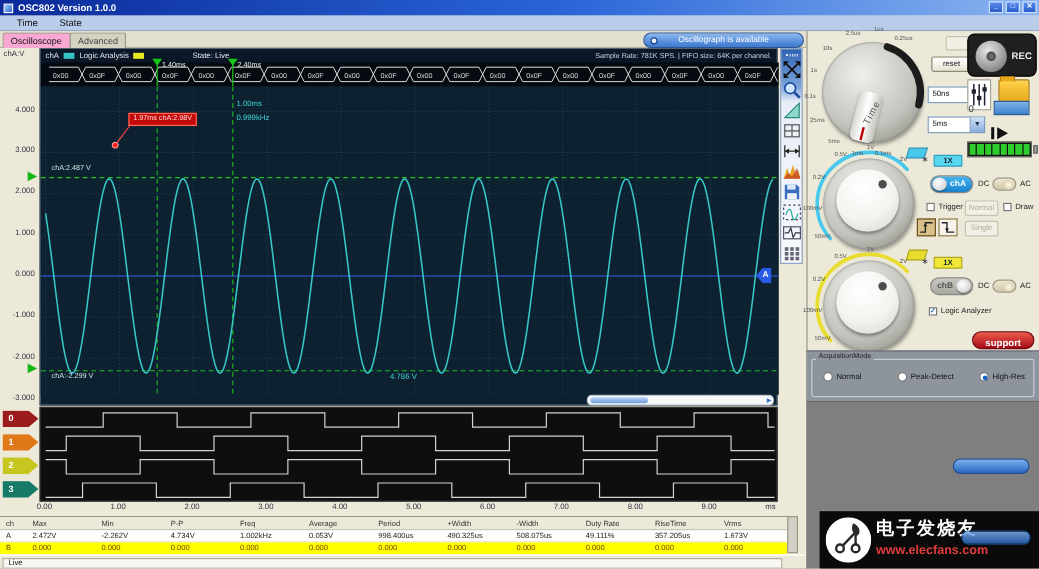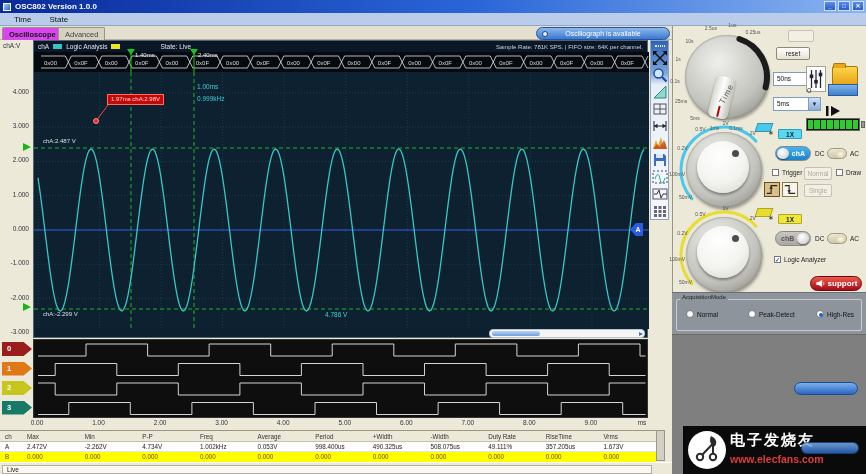--- a/index.html
+++ b/index.html
@@ -13,21 +13,21 @@
   .app-icon{width:8px;height:8px;background:linear-gradient(135deg,#9cf,#36c);border:1px solid #fff;margin-right:4px;}
   .winbtns{position:absolute;right:2px;top:1px;display:flex;gap:2px;}
   .winbtn{width:12px;height:10px;background:linear-gradient(#5a8cf0,#2a5cc8);border:1px solid #cfe0ff;
     color:#fff;font-size:6px;line-height:9px;text-align:center;font-weight:bold;}
   .menubar{position:absolute;left:0;top:13px;width:866px;height:13px;background:#b9cdea;
     display:flex;align-items:center;gap:18px;padding-left:14px;font-size:8px;color:#111;border-bottom:1px solid #93a8c8;}
   .menu-item{cursor:default;}
   .tabrow{position:absolute;left:0;top:26px;width:672px;height:14px;background:#e4e0d0;border-bottom:1px solid #b8b4a4;}
   .tab{position:absolute;top:1px;height:13px;padding:2px 6px 0;font-size:7.5px;border:1px solid #9a9684;border-bottom:none;
     border-radius:2px 2px 0 0;background:#d6d2c2;color:#444;}
-  .tab.active{background:#d946ef;color:#111;font-weight:bold;text-align:center;}
+  .tab.active{background:#f9a8d4;color:#111;font-weight:normal;text-align:center;}
   .notif{position:absolute;left:536px;top:27px;width:134px;height:13px;border-radius:7px;
     background:linear-gradient(#8cb8ee,#3a78d0);border:1px solid #26549c;color:#fff;font-size:7px;
     display:flex;align-items:center;justify-content:center;gap:4px;z-index:40;}
   .notif-dot{width:6px;height:6px;border-radius:50%;background:#e8f2ff;border:1px solid #1c4488;position:absolute;left:5px;}
   
   .ytick{position:absolute;text-align:right;font-size:6.5px;color:#334;}
   .yaxis-title{position:absolute;left:3px;top:42px;font-size:6.5px;color:#334;}
   .xtick{position:absolute;text-align:center;font-size:6.5px;color:#334;}
   .vcur-handle{position:absolute;left:23px;width:0;height:0;border-left:8px solid #16b616;
     border-top:4px solid transparent;border-bottom:4px solid transparent;}
@@ -128,21 +128,21 @@
   .minitoggle .tknob{position:absolute;top:1px;right:1px;width:9px;height:8px;border-radius:50%;
     background:radial-gradient(#fffbe8,#cfc09a);}
   .cbx{position:absolute;width:7px;height:7px;background:#fff;border:1px solid #777;font-size:6px;line-height:6px;
     text-align:center;color:#1566c8;font-weight:bold;}
   .clab{position:absolute;font-size:6.5px;color:#222;}
   .edge-btn{position:absolute;width:16px;height:15px;border:1px solid #8a7a4a;background:#f6f4ec;}
   .edge-btn.sel{background:#d9c08a;border:1px solid #6a5220;}
   .edge-btn svg{width:14px;height:13px;display:block;margin:auto;}
   .support{position:absolute;left:810px;top:276px;width:52px;height:15px;border-radius:8px;
     background:linear-gradient(#ee5a4a,#a40c18);border:1px solid #70060e;color:#fff;font-size:8px;font-weight:bold;
-    display:flex;align-items:center;justify-content:center;gap:3px;}
+    display:flex;align-items:center;justify-content:center;gap:3px;flex-direction:column;}
   .acq{position:absolute;left:672px;top:292px;width:194px;height:42px;background:#8e949c;border-top:1px solid #6a7078;}
   .acq-box{position:absolute;left:4px;top:6px;width:186px;height:32px;border:1px solid #c8ccd2;border-radius:2px;}
   .acq-title{position:absolute;left:8px;top:1px;background:#8e949c;padding:0 2px;font-size:6px;color:#1a1a1a;}
   .radio{position:absolute;width:8px;height:8px;border-radius:50%;background:#fff;border:1px solid #777;}
   .radio.sel:after{content:"";position:absolute;left:1.5px;top:1.5px;width:4px;height:4px;border-radius:50%;background:#1566c8;}
   .rlab{position:absolute;font-size:6.5px;color:#111;}
   .gray-area{position:absolute;left:672px;top:334px;width:194px;height:140px;background:#7f7f7f;border-top:1px solid #696969;}
   .toast-pill{position:absolute;height:13px;border-radius:7px;background:linear-gradient(#7cb0ec,#2a66c0);
     border:1px solid #1c4c94;}
   
@@ -507,20 +507,24 @@
 
   <div class="combo" style="left:773px;top:72px;width:48px">
     <span>50ns</span>
     <span class="dd">▼</span>
   </div>
   <div class="combo" style="left:773px;top:97px;width:48px">
     <span>5ms</span>
     <span class="dd">▼</span>
   </div>
 
+  <div class="rec-box">
+    <div class="rec-knob"></div>
+    <div class="rec-label">REC</div>
+  </div>
 
   <div class="sq-btn" style="left:806px;top:66px;width:20px;height:26px">
     <svg viewBox="0 0 20 26" width="18" height="24">
         <g stroke="#223" stroke-width="1.4">
           <line x1="5" y1="3" x2="5" y2="23"></line>
           <line x1="10" y1="3" x2="10" y2="23"></line>
           <line x1="15" y1="3" x2="15" y2="23"></line>
         </g>
         <g fill="#223">
           <rect x="3" y="8" width="4" height="4"></rect>

